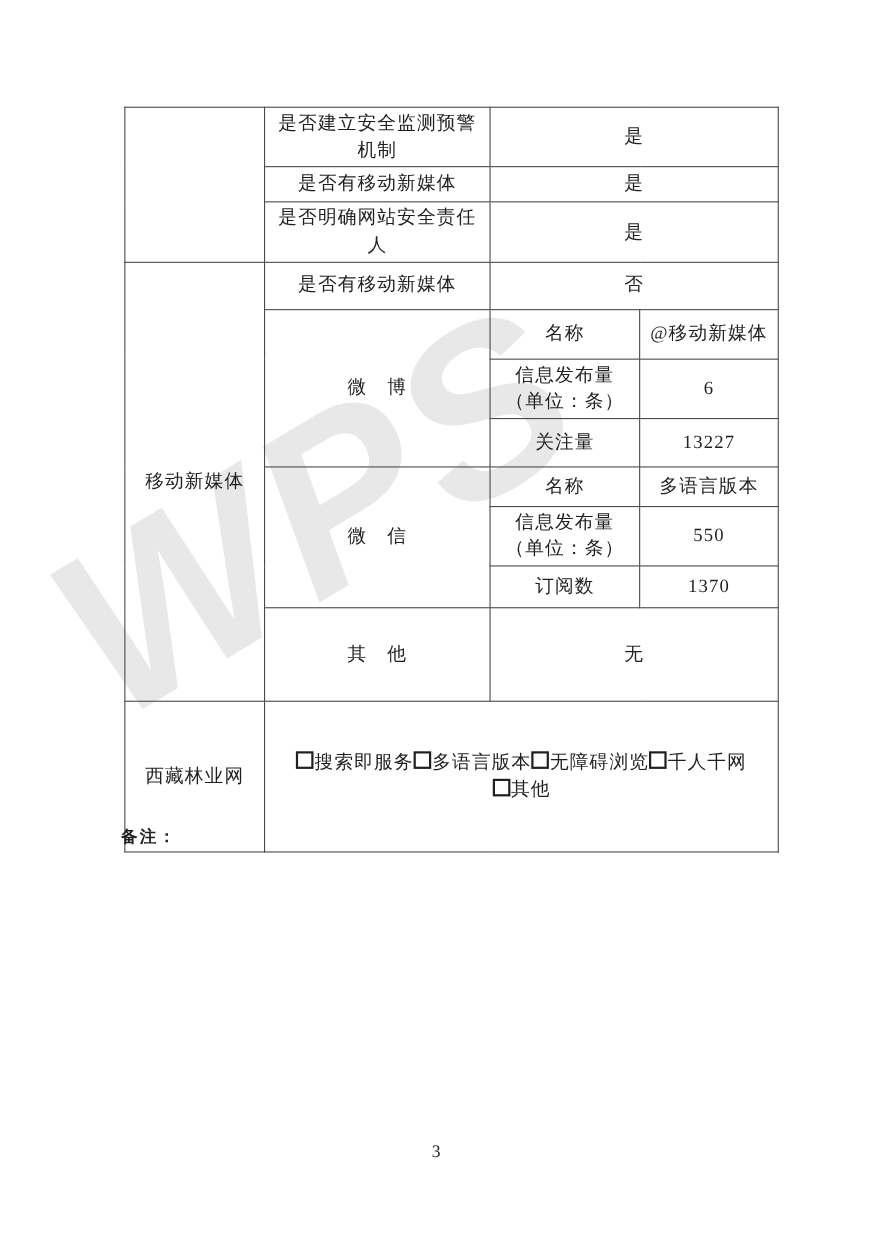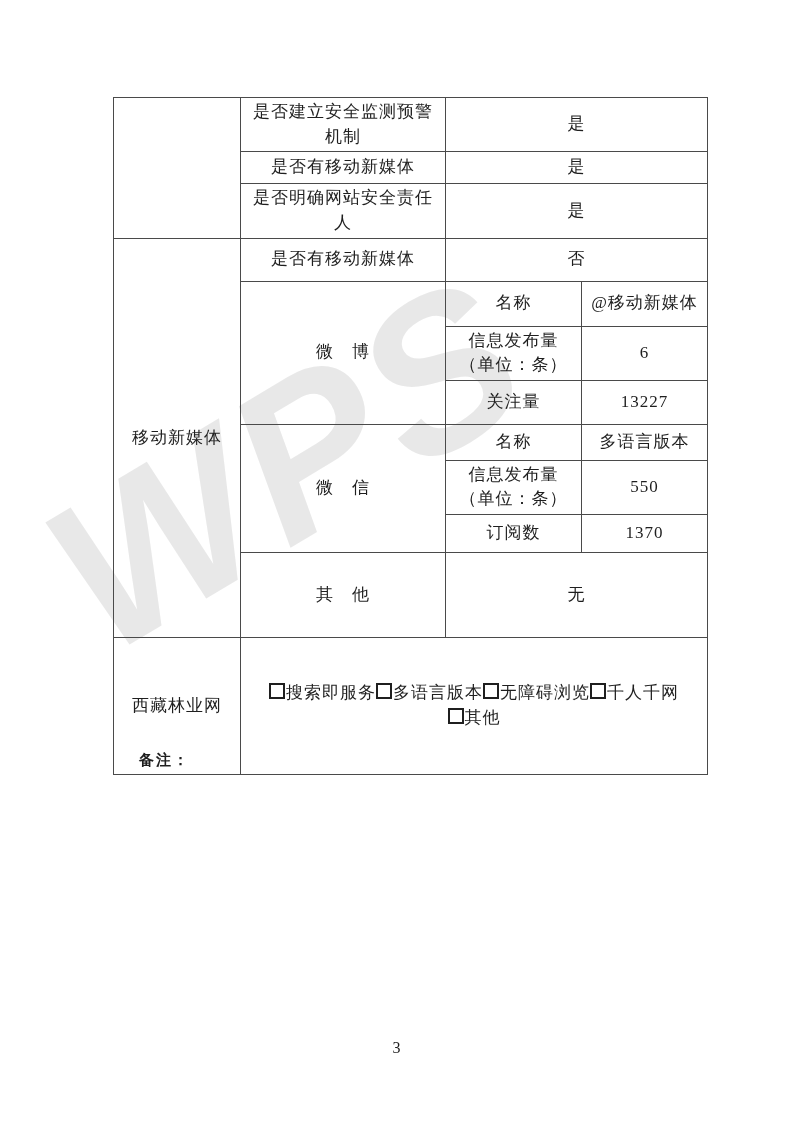--- a/index.html
+++ b/index.html
@@ -63,21 +63,20 @@
   }
   .cb-item{white-space:nowrap;}
   .innov-cell{padding-bottom:16px;}
   .notes{
     position:absolute;
     left:110px;top:751px;
     font-size:15px;
     font-weight:bold;
     letter-spacing:2px;
     z-index:1;
-    margin-left:29px;
   }
   .pageno{
     position:absolute;
     left:0;top:1039px;
     width:100%;
     text-align:center;
     font-size:16px;
     z-index:1;
   }
 </style>

